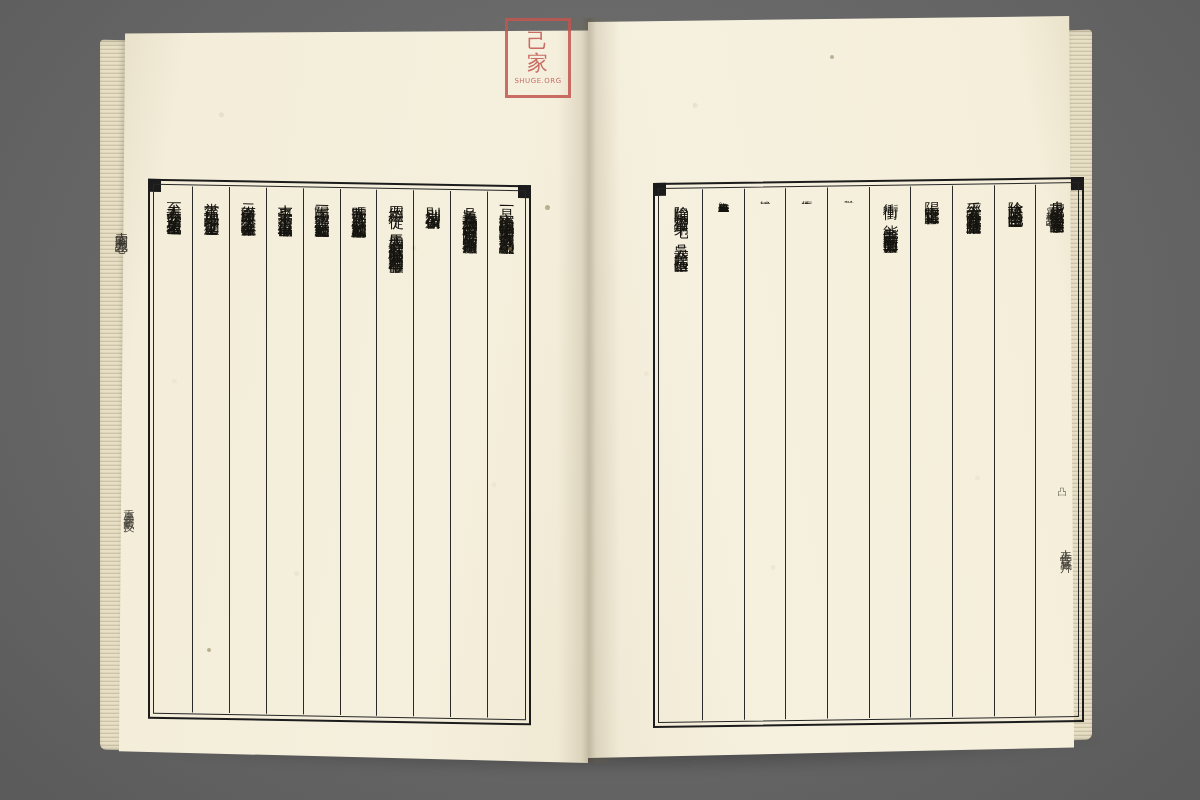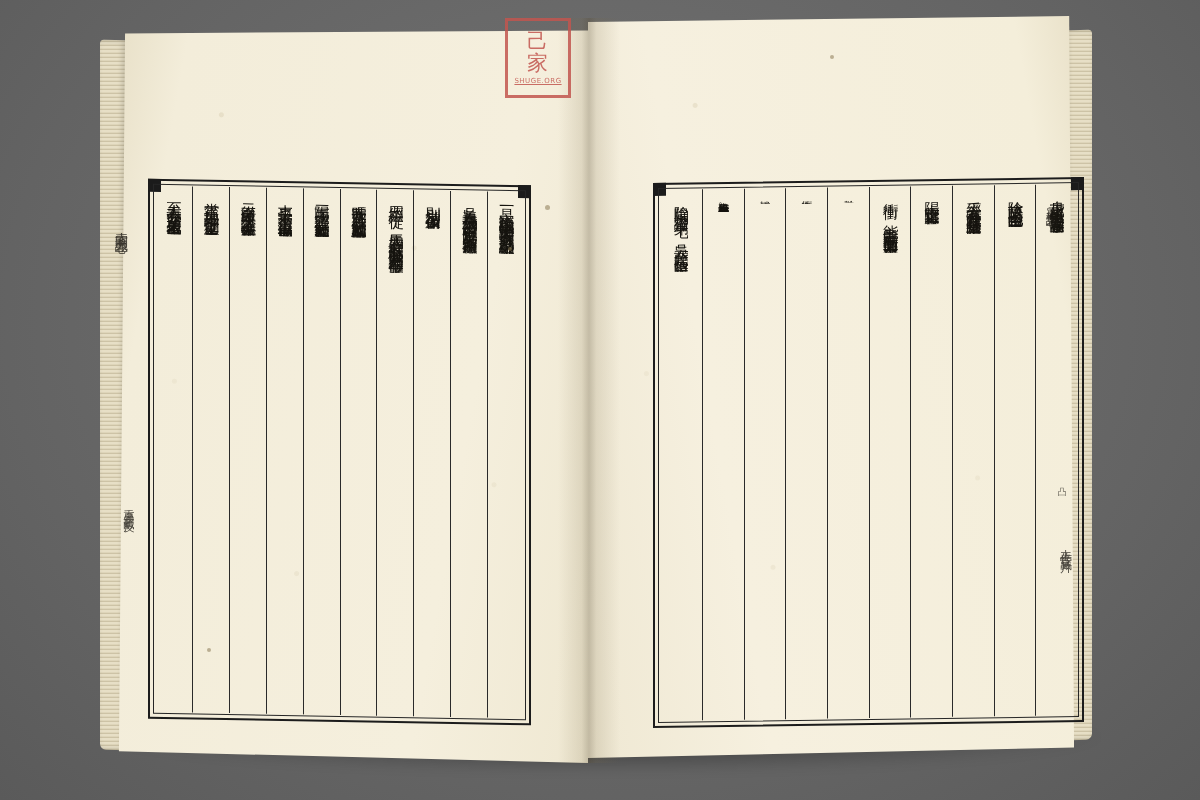--- a/index.html
+++ b/index.html
@@ -269,21 +269,20 @@
     letter-spacing: 1px;
     font-family: "DejaVu Sans", sans-serif;
   }
   .stamp .s-line {
     display: block;
   }
   .stamp .s-small {
     font-size: 7px;
     letter-spacing: 0.5px;
     margin-top: 4px;
-    text-decoration: underline;
   }
 
   
   .speck {
     position: absolute;
     background: #8a7a56;
     border-radius: 50%;
     opacity: 0.55;
   }
 </style>

